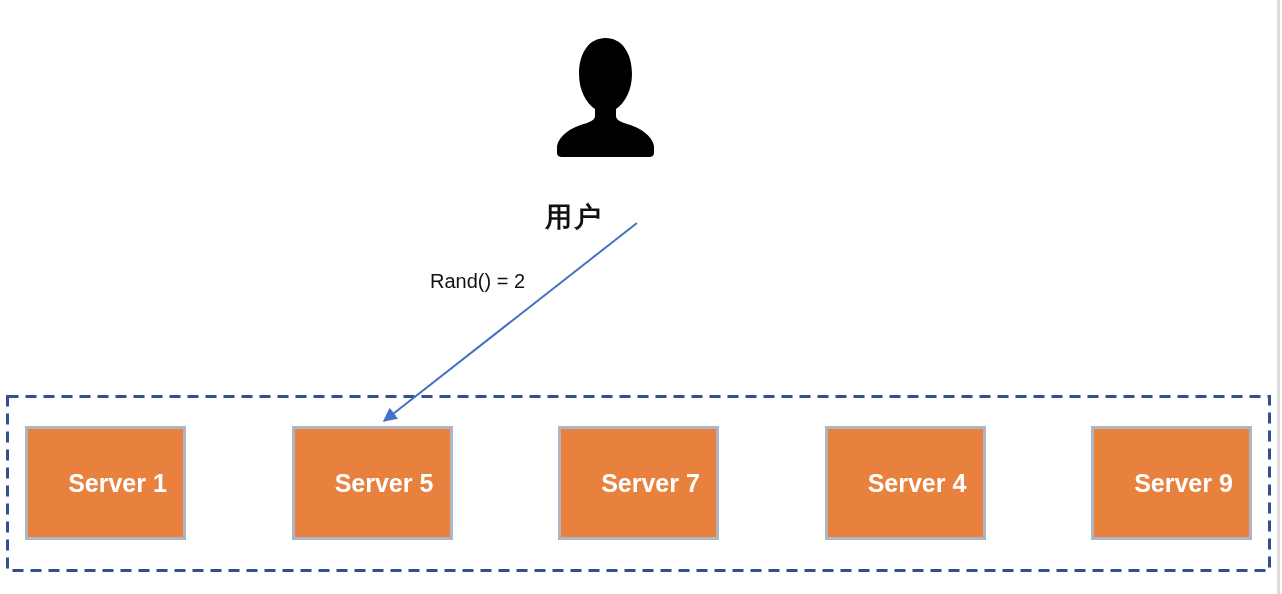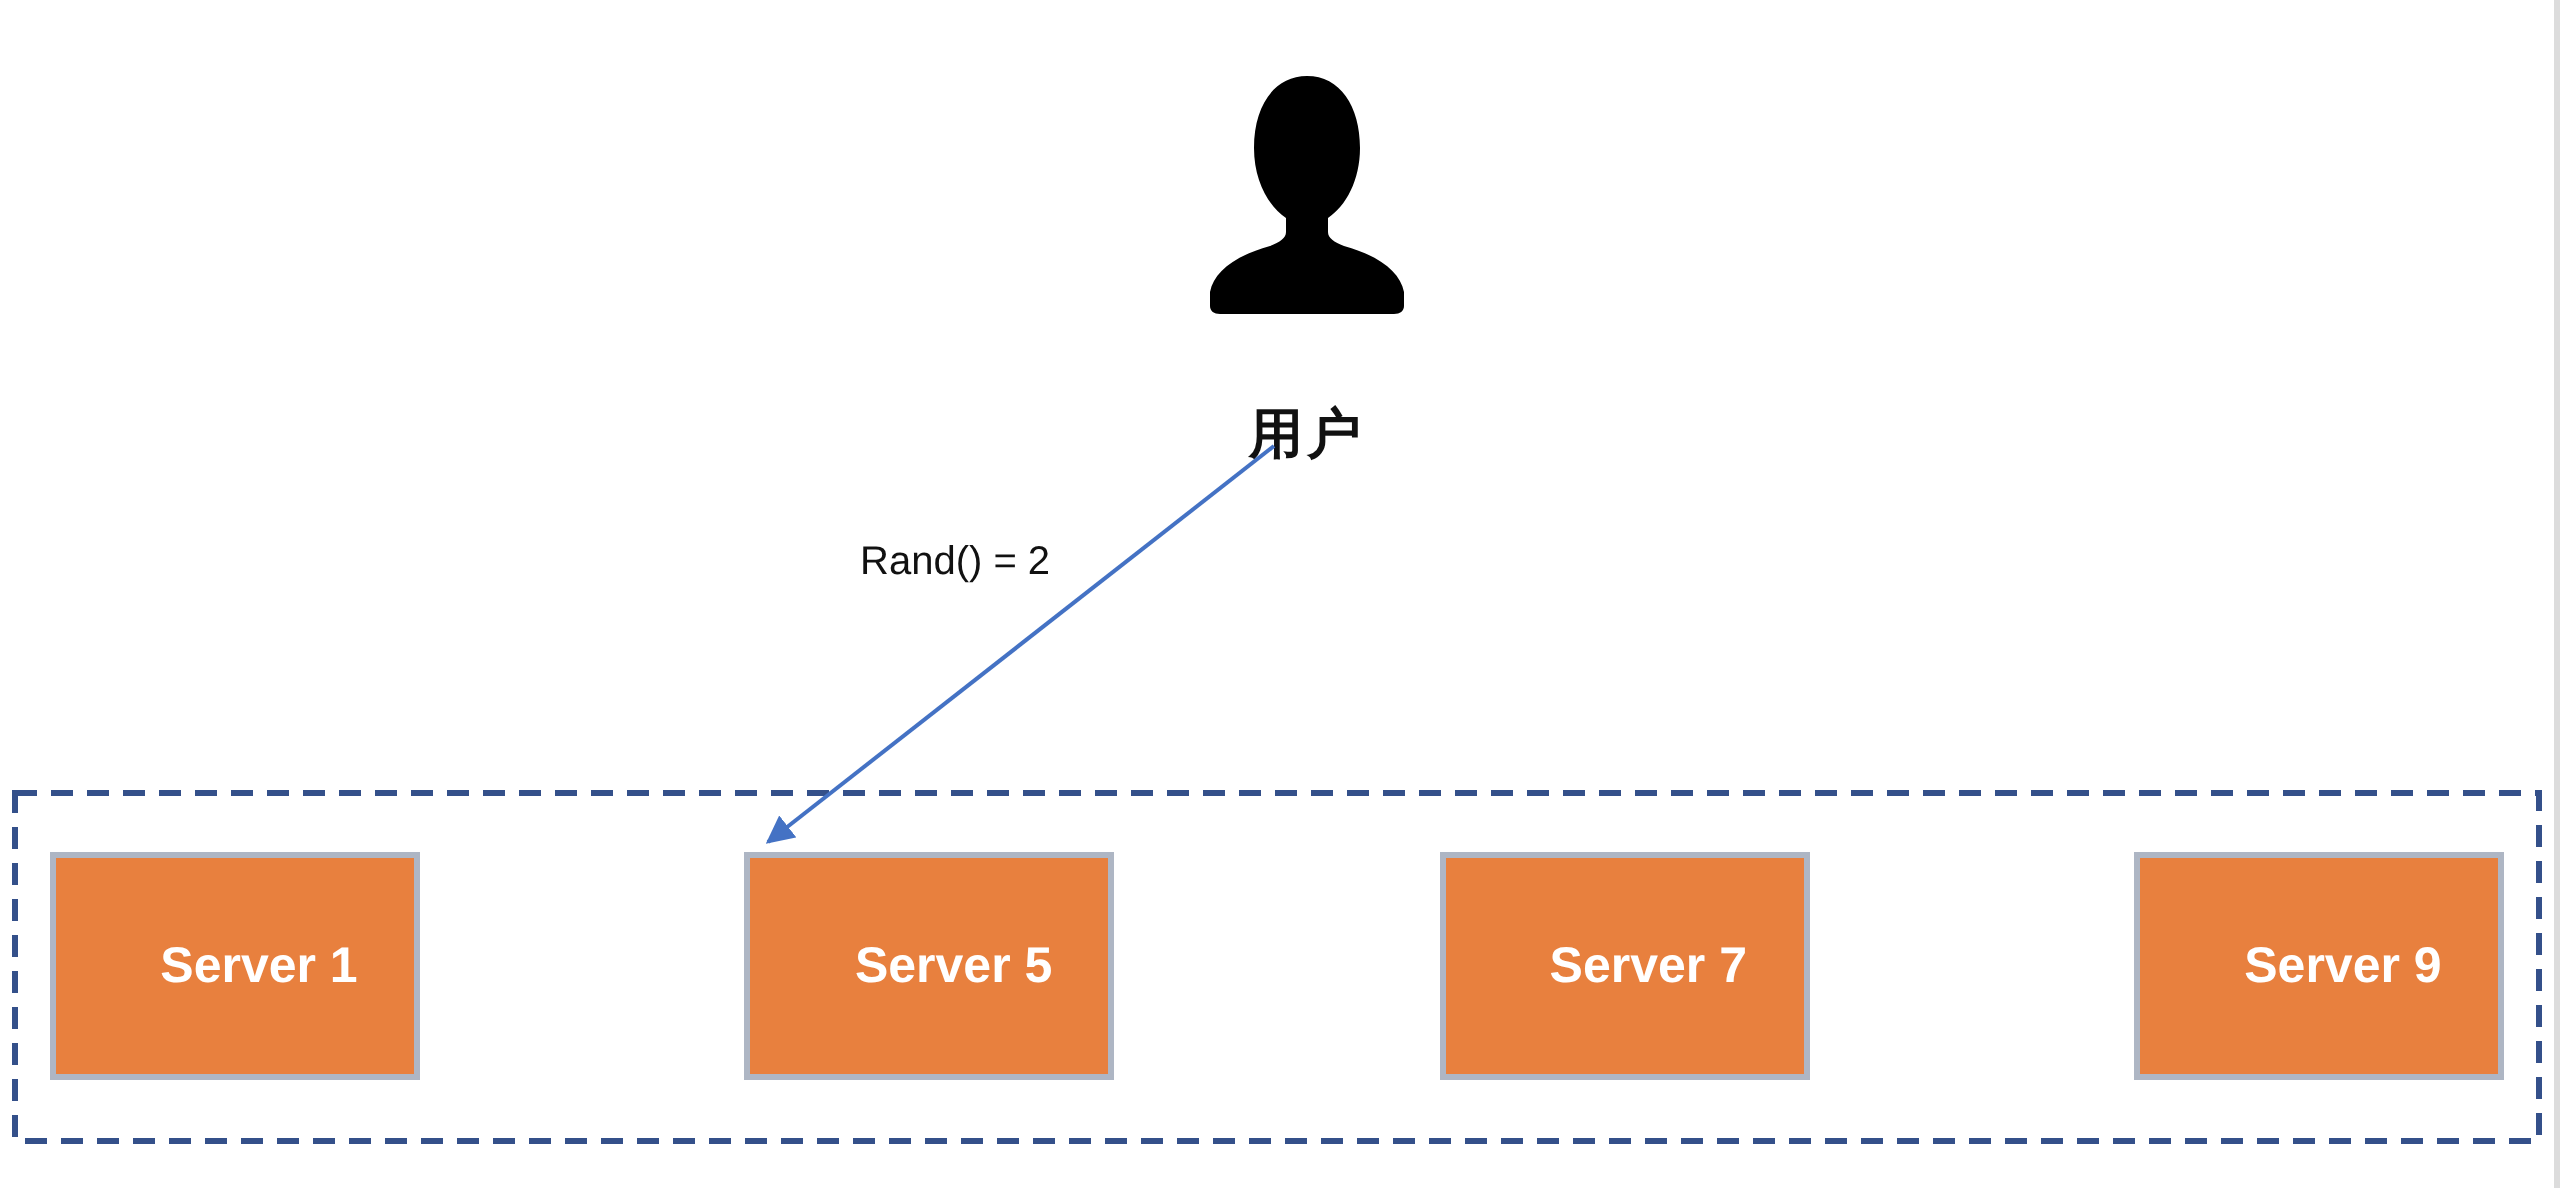--- a/index.html
+++ b/index.html
@@ -25,23 +25,23 @@
   .window-edge {
     position: absolute;
     left: 1277px; top: 0;
     width: 3px; height: 594px;
     background: #dcdcdc;
   }
 
   
   .user-figure {
     position: absolute;
-    left: 593px; top: 32px;
+    left: 545px; top: 32px;
     width: 121px;
-    text-align: center;
+    text-align: left;
   }
   .person-svg {
     display: block;
     margin: 0 auto;
     width: 113px; height: 125px;
   }
   .person-reflection {
     display: block;
     margin: -2px auto 0;
     width: 113px; height: 42px;
@@ -93,21 +93,21 @@
   
   .server-row {
     position: absolute;
     left: 6px; top: 426px;
     width: 1265px;
     display: flex;
     justify-content: space-between;
     padding: 0 19px;
   }
   .server-box {
-    width: 185px; height: 114px;
+    width: 161px; height: 114px;
     background: var(--server-fill, #E8803E);
     border: 3px solid var(--server-border, #AEB6C4);
     display: flex;
     align-items: center;
     justify-content: center;
     padding-left: 24px;
   }
   .server-label {
     color: #ffffff;
     font-size: 25px;
@@ -157,18 +157,21 @@
     <div class="server-box">
       <span class="server-label">Server 1</span>
     </div>
     <div class="server-box">
       <span class="server-label">Server 5</span>
     </div>
     <div class="server-box">
       <span class="server-label">Server 7</span>
     </div>
     <div class="server-box">
+      <span class="server-label">Server 4</span>
+    </div>
+    <div class="server-box">
       <span class="server-label">Server 9</span>
     </div>
   </div>
 
   <div class="window-edge"></div>
 </div>
 
 </body></html>

